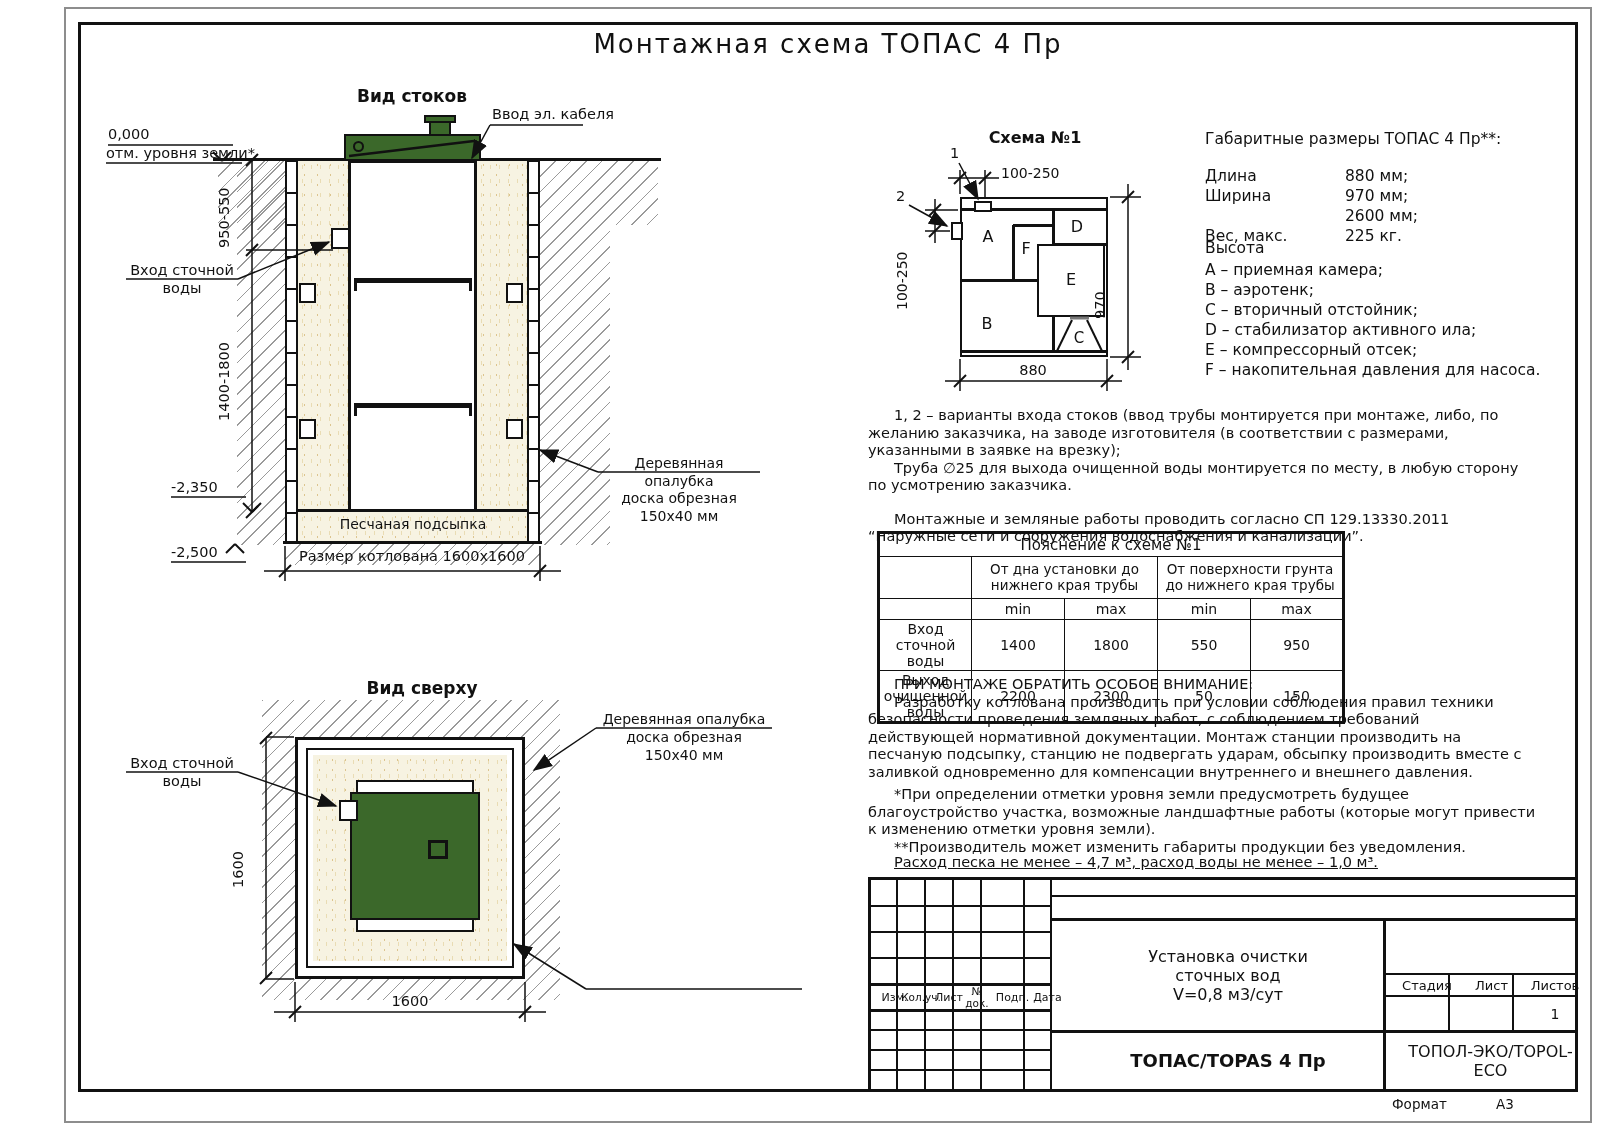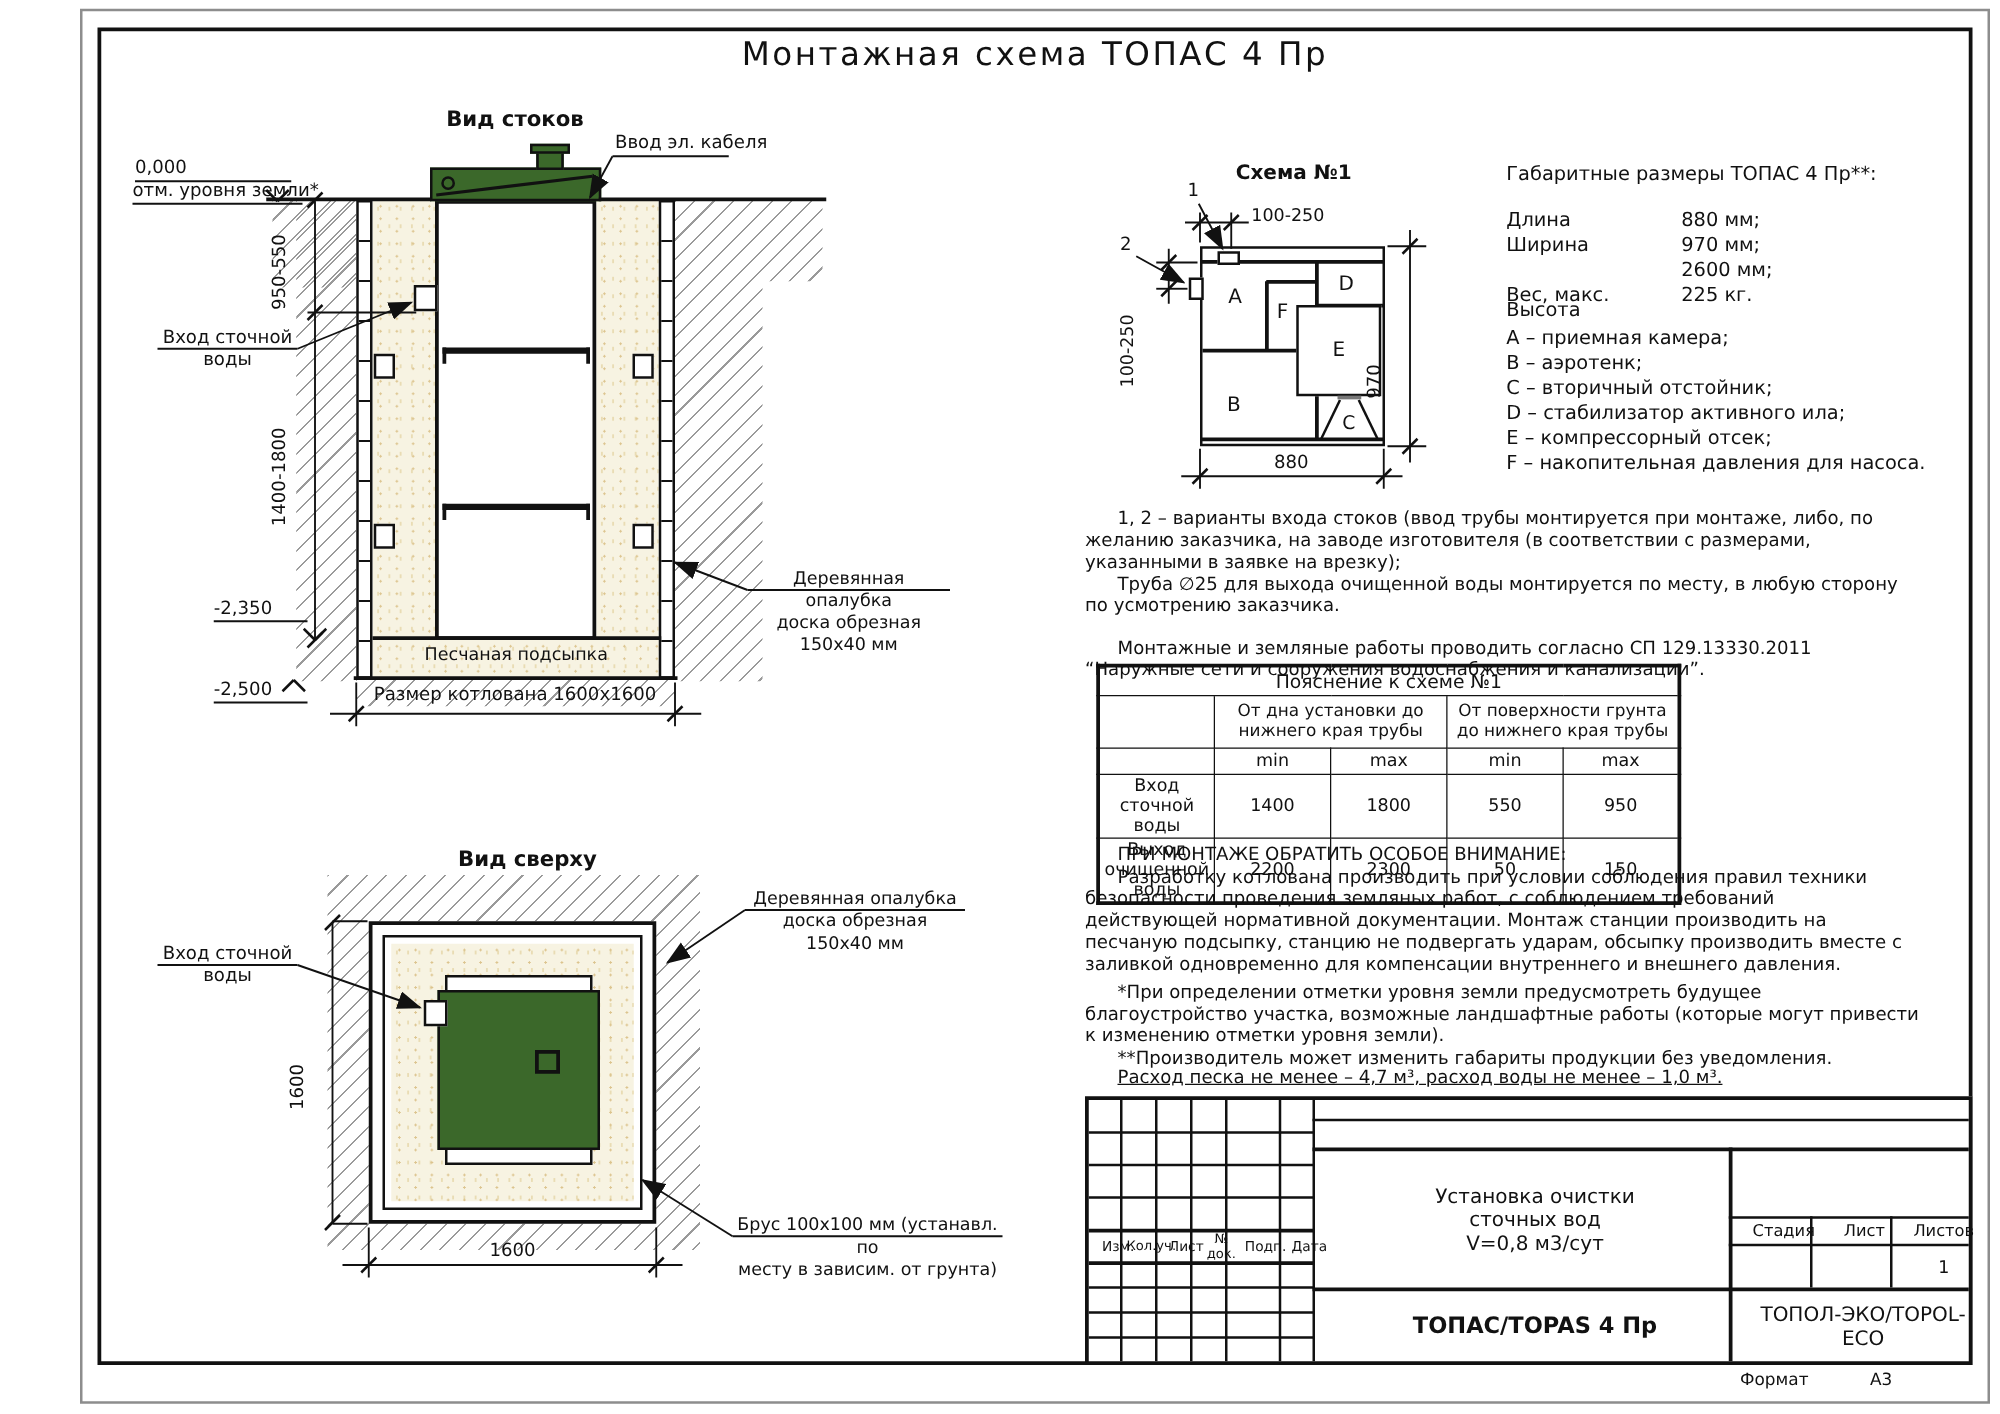--- a/index.html
+++ b/index.html
@@ -102,22 +102,20 @@
   <div class="bx" style="left:356px;top:780px;width:118px;height:14px;border-width:2px;"></div>
   <div class="bx" style="left:356px;top:918px;width:118px;height:14px;border-width:2px;"></div>
   <div class="green" style="left:350px;top:792px;width:130px;height:128px;"></div>
   <div class="bx" style="left:339px;top:800px;width:19px;height:21px;"></div>
   <div class="a" style="left:428px;top:840px;width:20px;height:19px;border:3px solid #111;"></div>
 
   <div class="t tc pre" style="left:128px;top:754px;width:108px;line-height:18px;">Вход сточной
 воды</div>
   <div class="t tc pre" style="left:598px;top:710px;width:172px;line-height:18px;font-size:14px;">Деревянная опалубка
 доска обрезная 150x40 мм</div>
-  <div class="t tc pre" style="left:588px;top:971px;width:212px;line-height:18px;font-size:14px;">Брус 100x100 мм (устанавл. по
-месту в зависим. от грунта)</div>
   <div class="vt" style="left:246px;top:872px;">1600</div>
   <div class="t tc" style="left:384px;top:993px;width:52px;">1600</div>
 
   <div class="t tc sec-title" style="left:955px;top:129px;width:160px;font-size:16px;">Схема №1</div>
 
   <div class="bx" style="left:960px;top:197px;width:148px;height:160px;border-width:2.5px;background:#fff;"></div>
   <div class="ln" style="left:961px;top:208px;width:146px;height:2.5px;"></div>
   <div class="ln" style="left:961px;top:350px;width:146px;height:2.5px;"></div>
   <div class="ln" style="left:1052px;top:210px;width:2.5px;height:141px;"></div>
   <div class="ln" style="left:962px;top:279px;width:91px;height:2.5px;"></div>

